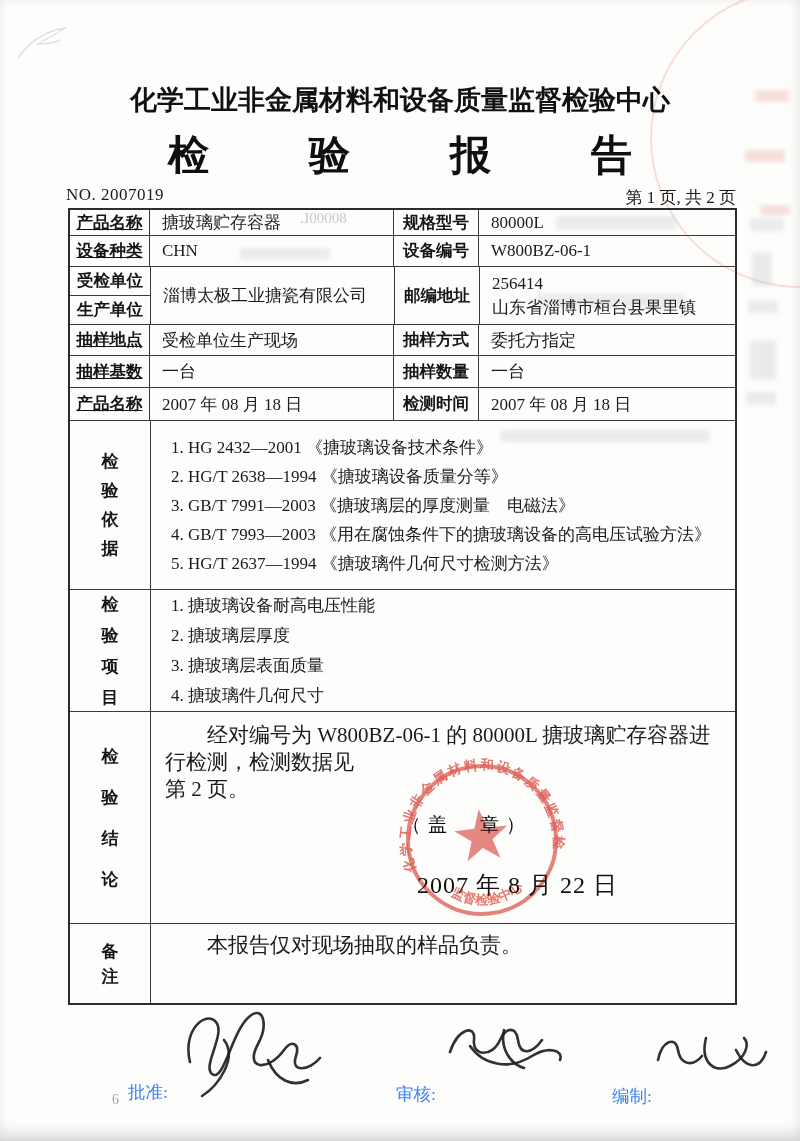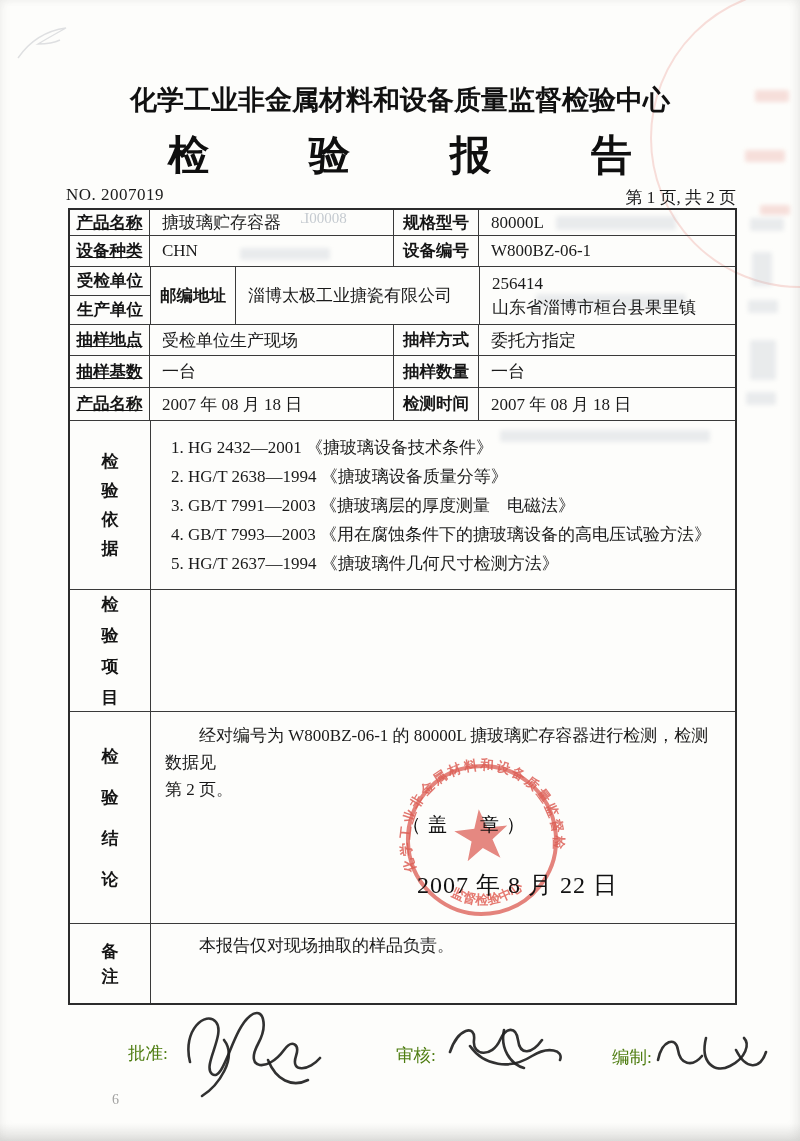--- a/index.html
+++ b/index.html
@@ -54,30 +54,30 @@
     width:80px;flex:none;border-right:1px solid #3a3a3a;
     display:flex;align-items:center;justify-content:center;
     font-family:"Liberation Sans",sans-serif;font-weight:bold;font-size:17px;
     white-space:pre-line;text-align:center;color:#151515;
   }
   .lh29{line-height:29px;} .lh31{line-height:31px;} .lh41{line-height:41px;} .lh25{line-height:25px;}
   .seccontent{width:589px;flex:none;box-sizing:border-box;}
   .list{display:flex;flex-direction:column;justify-content:center;height:100%;padding-left:20px;}
   .list .li{font-size:17px;line-height:29px;}
   .list2 .li{line-height:30px;}
-  .para{font-size:17px;line-height:27px;padding:10px 26px 0 14px;text-indent:2em;white-space:pre-line;}
+  .para{font-size:21px;line-height:27px;padding:10px 26px 0 14px;text-indent:2em;white-space:pre-line;}
   
   .stamp{position:absolute;left:382px;top:740px;width:200px;height:200px;transform:rotate(-6deg);opacity:.88;}
   .seal-note{
     position:absolute;left:402px;top:812px;font-size:19px;letter-spacing:7px;color:#111;
     font-family:"Liberation Serif",serif;z-index:5;
   }
   .seal-date{position:absolute;left:417px;top:869px;font-size:24px;letter-spacing:1px;color:#111;z-index:5;}
   
-  .sig-label{position:absolute;font-size:17.5px;color:#4d7c0f;}
+  .sig-label{position:absolute;font-size:17.5px;color:#3b82f6;margin-top:39px;}
   .lbl-approve{left:128px;top:1041px;}
   .lbl-review{left:396px;top:1043px;}
   .lbl-prepare{left:612px;top:1045px;}
   .sig{position:absolute;}
   .sig path{fill:none;stroke:#1f1f1f;stroke-width:2.6;stroke-linecap:round;stroke-linejoin:round;opacity:.92;}
   .sig1{left:172px;top:1000px;} .sig2{left:440px;top:1012px;} .sig3{left:648px;top:1022px;}
   
   .bleed-arc{
     position:absolute;left:650px;top:-12px;width:300px;height:300px;border-radius:50%;
     border:2.5px solid rgba(233,139,130,.28);box-sizing:border-box;
@@ -151,22 +151,22 @@
       <div class="cell val1">CHN</div>
       <div class="cell lab2">设备编号</div>
       <div class="cell val2">W800BZ-06-1</div>
     </div>
 
     <div class="trow" style="height:58px">
       <div class="dbl-lab">
         <div class="sub">受检单位</div>
         <div class="sub">生产单位</div>
       </div>
+      <div class="cell val1">淄博太极工业搪瓷有限公司</div>
       <div class="cell lab2">邮编地址</div>
-      <div class="cell val1">淄博太极工业搪瓷有限公司</div>
       <div class="cell val2 multiline">256414
 山东省淄博市桓台县果里镇</div>
     </div>
 
     <div class="trow" style="height:31px">
       <div class="cell lab">抽样地点</div>
       <div class="cell val1">受检单位生产现场</div>
       <div class="cell lab2">抽样方式</div>
       <div class="cell val2">委托方指定</div>
     </div>
@@ -199,20 +199,28 @@
           <div class="li">5. HG/T 2637—1994 《搪玻璃件几何尺寸检测方法》</div>
         </div>
       </div>
     </div>
 
     <div class="trow" style="height:122px">
       <div class="seclab lh31">检
 验
 项
 目</div>
+      <div class="seccontent">
+        <div class="list list2">
+          <div class="li">1.  搪玻璃设备耐高电压性能</div>
+          <div class="li">2.  搪玻璃层厚度</div>
+          <div class="li">3.  搪玻璃层表面质量</div>
+          <div class="li">4.  搪玻璃件几何尺寸</div>
+        </div>
+      </div>
     </div>
 
     <div class="trow" style="height:212px">
       <div class="seclab lh41">检
 验
 结
 论</div>
       <div class="seccontent">
         <div class="para">经对编号为 W800BZ-06-1 的 80000L 搪玻璃贮存容器进行检测，检测数据见
 第 2 页。</div>

